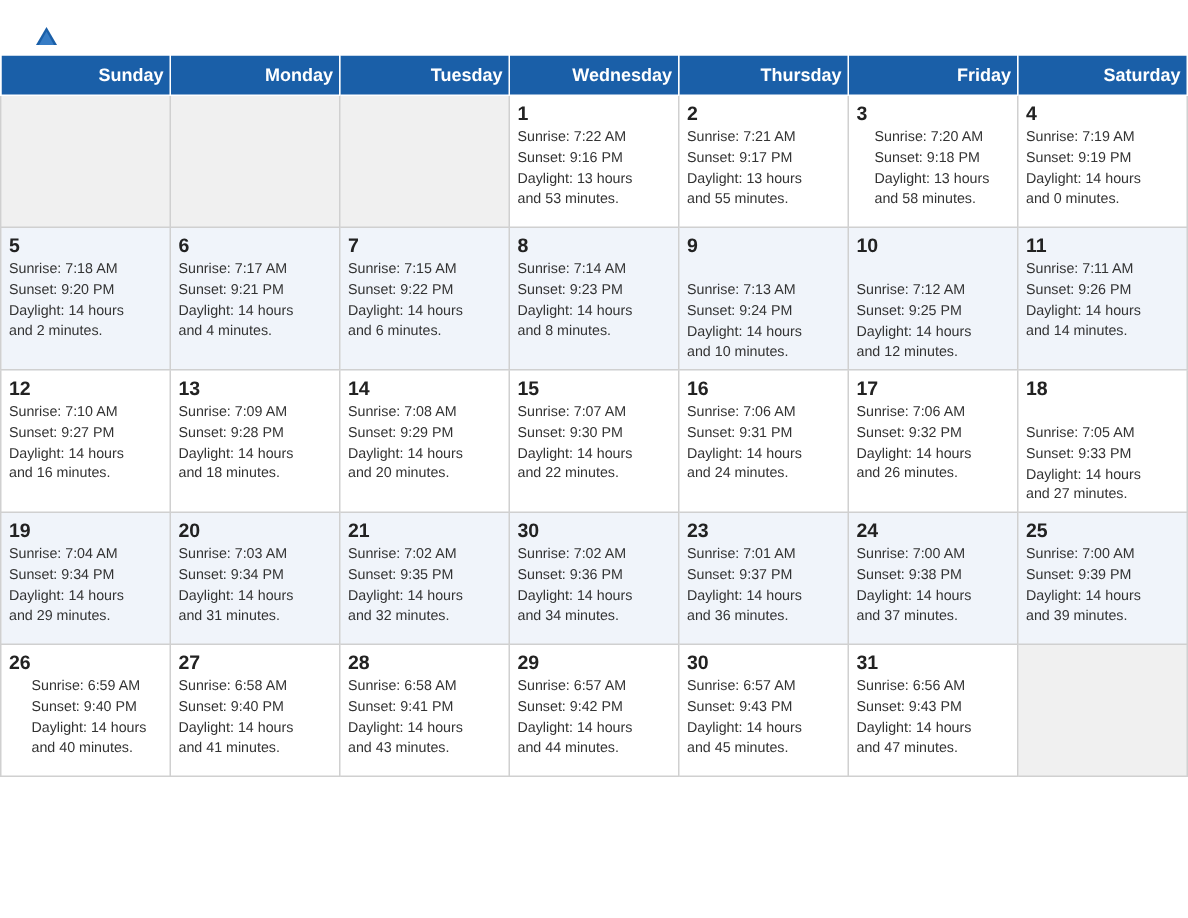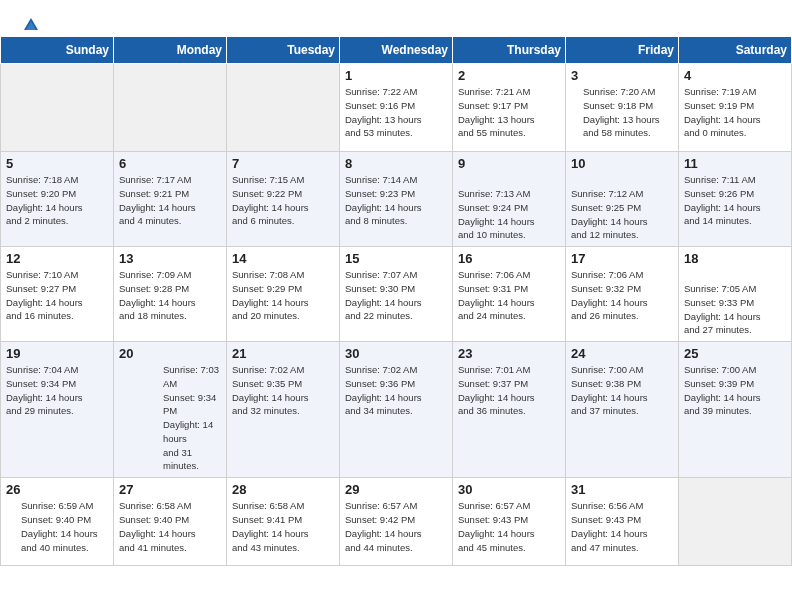--- a/index.html
+++ b/index.html
@@ -275,21 +275,21 @@
       <tr>
         <td>
           <div class="day-number">19</div>
           <div class="day-info" style="white-space: pre-line;">Sunrise: 7:04 AM
 Sunset: 9:34 PM
 Daylight: 14 hours
 and 29 minutes.</div>
         </td>
         <td>
           <div class="day-number">20</div>
-          <div class="day-info" style="white-space: pre-line; margin-left: 44px;">Sunrise: 7:03 AM
+          <div class="day-info" style="white-space: pre-line;">Sunrise: 7:03 AM
 Sunset: 9:34 PM
 Daylight: 14 hours
 and 31 minutes.</div>
         </td>
         <td>
           <div class="day-number">21</div>
           <div class="day-info" style="white-space: pre-line;">Sunrise: 7:02 AM
 Sunset: 9:35 PM
 Daylight: 14 hours
 and 32 minutes.</div>

